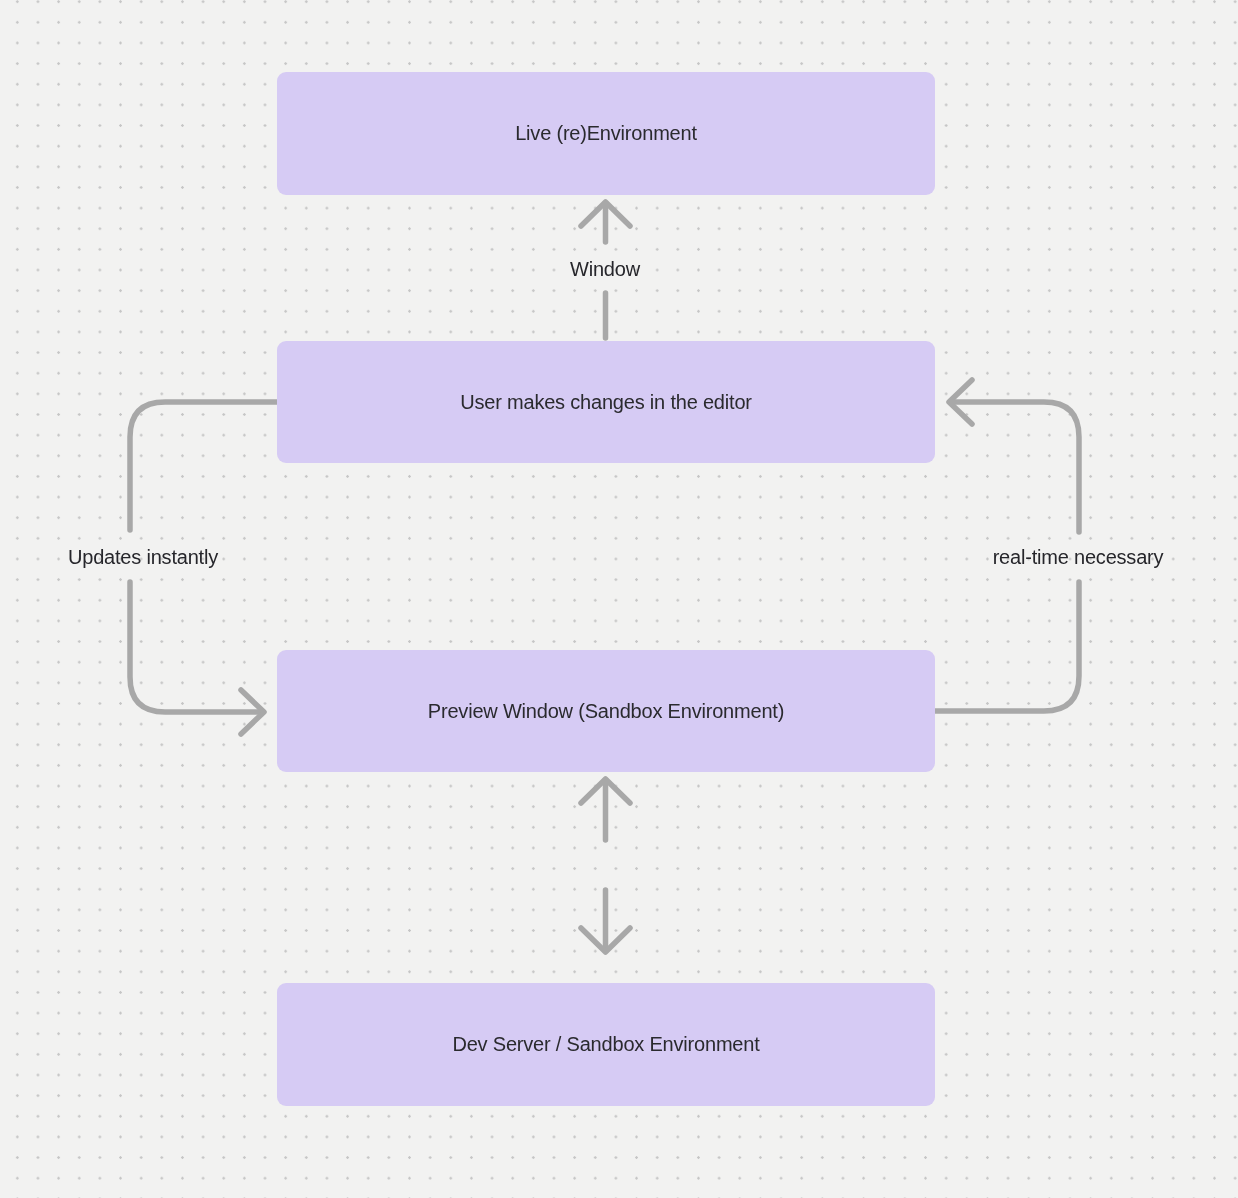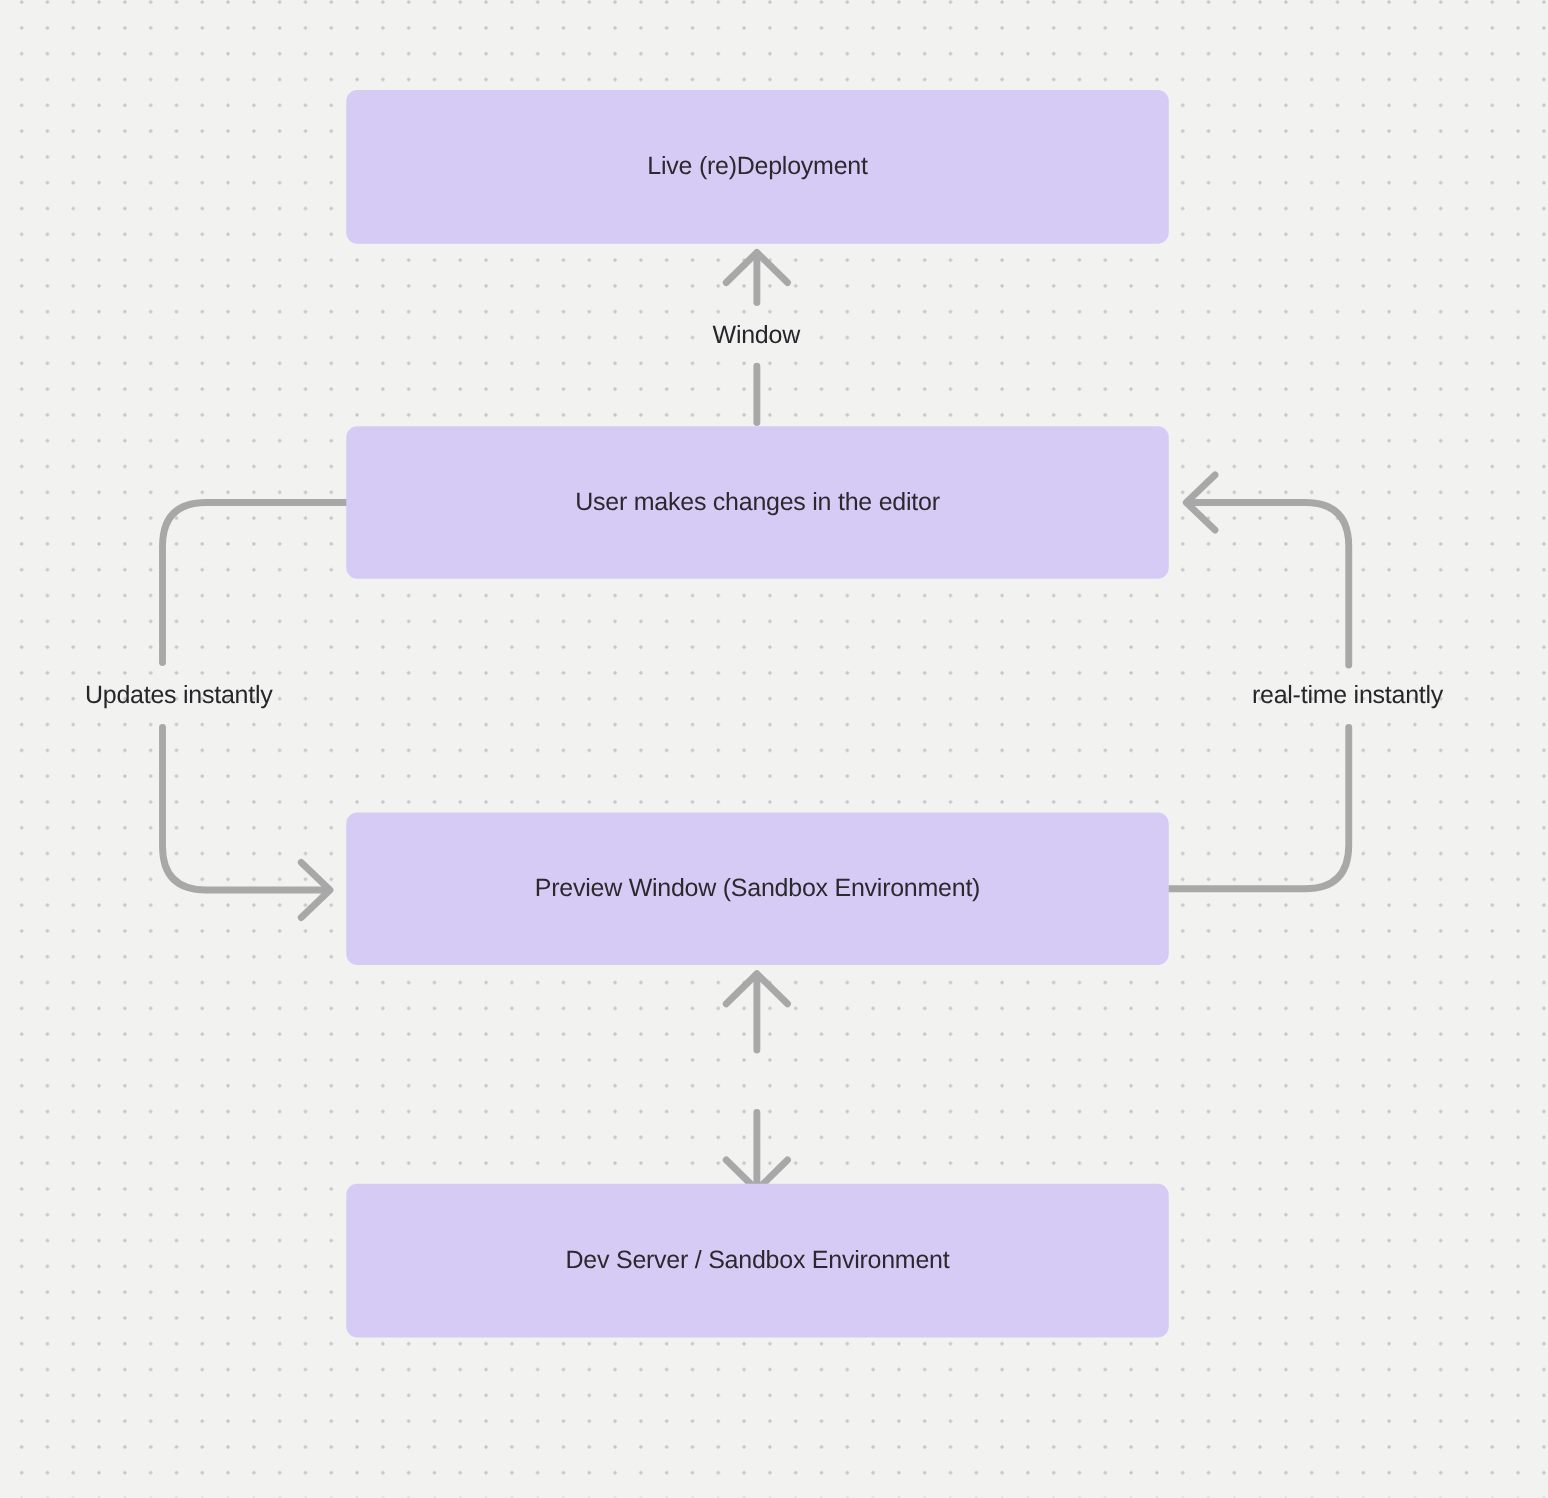--- a/index.html
+++ b/index.html
@@ -53,21 +53,21 @@
   .node span{
     color:var(--node-text);
     font-size:20px;
     letter-spacing:-0.2px;
     text-align:center;
     line-height:1.25;
   }
   .n1{top:72px;  height:123px;}
   .n2{top:341px; height:122px;}
   .n3{top:650px; height:122px;}
-  .n4{top:947px; height:123px;}
+  .n4{top:983px; height:123px;}
   .edge-label{
     position:absolute;
     transform:translate(-50%,-50%);
     color:var(--label-text);
     font-size:20px;
     letter-spacing:-0.2px;
     white-space:nowrap;
   }
   .lbl-publish{left:605px; top:269px;}
   .lbl-updates{left:131px; top:557px;margin-left:12px;}
@@ -101,32 +101,32 @@
 
     <g>
       <path d="M 581 803 L 605.5 779 L 630 803"></path>
       <path d="M 605.5 780 L 605.5 840"></path>
       <path d="M 605.5 890 L 605.5 950"></path>
       <path d="M 581 928 L 605.5 952 L 630 928"></path>
     </g>
   </svg>
 
   <div class="node n1">
-    <span>Live (re)Deployment</span>
+    <span>Live (re)Environment</span>
   </div>
 
   <div class="node n2">
     <span>User makes changes in the editor</span>
   </div>
 
   <div class="node n3">
     <span>Preview Window (Sandbox Environment)</span>
   </div>
 
   <div class="node n4">
     <span>Dev Server / Sandbox Environment</span>
   </div>
 
   <div class="edge-label lbl-publish">Window</div>
   <div class="edge-label lbl-updates">Updates instantly</div>
-  <div class="edge-label lbl-feedback">real-time instantly</div>
+  <div class="edge-label lbl-feedback">real-time necessary</div>
 
 </div>
 
 </body></html>

